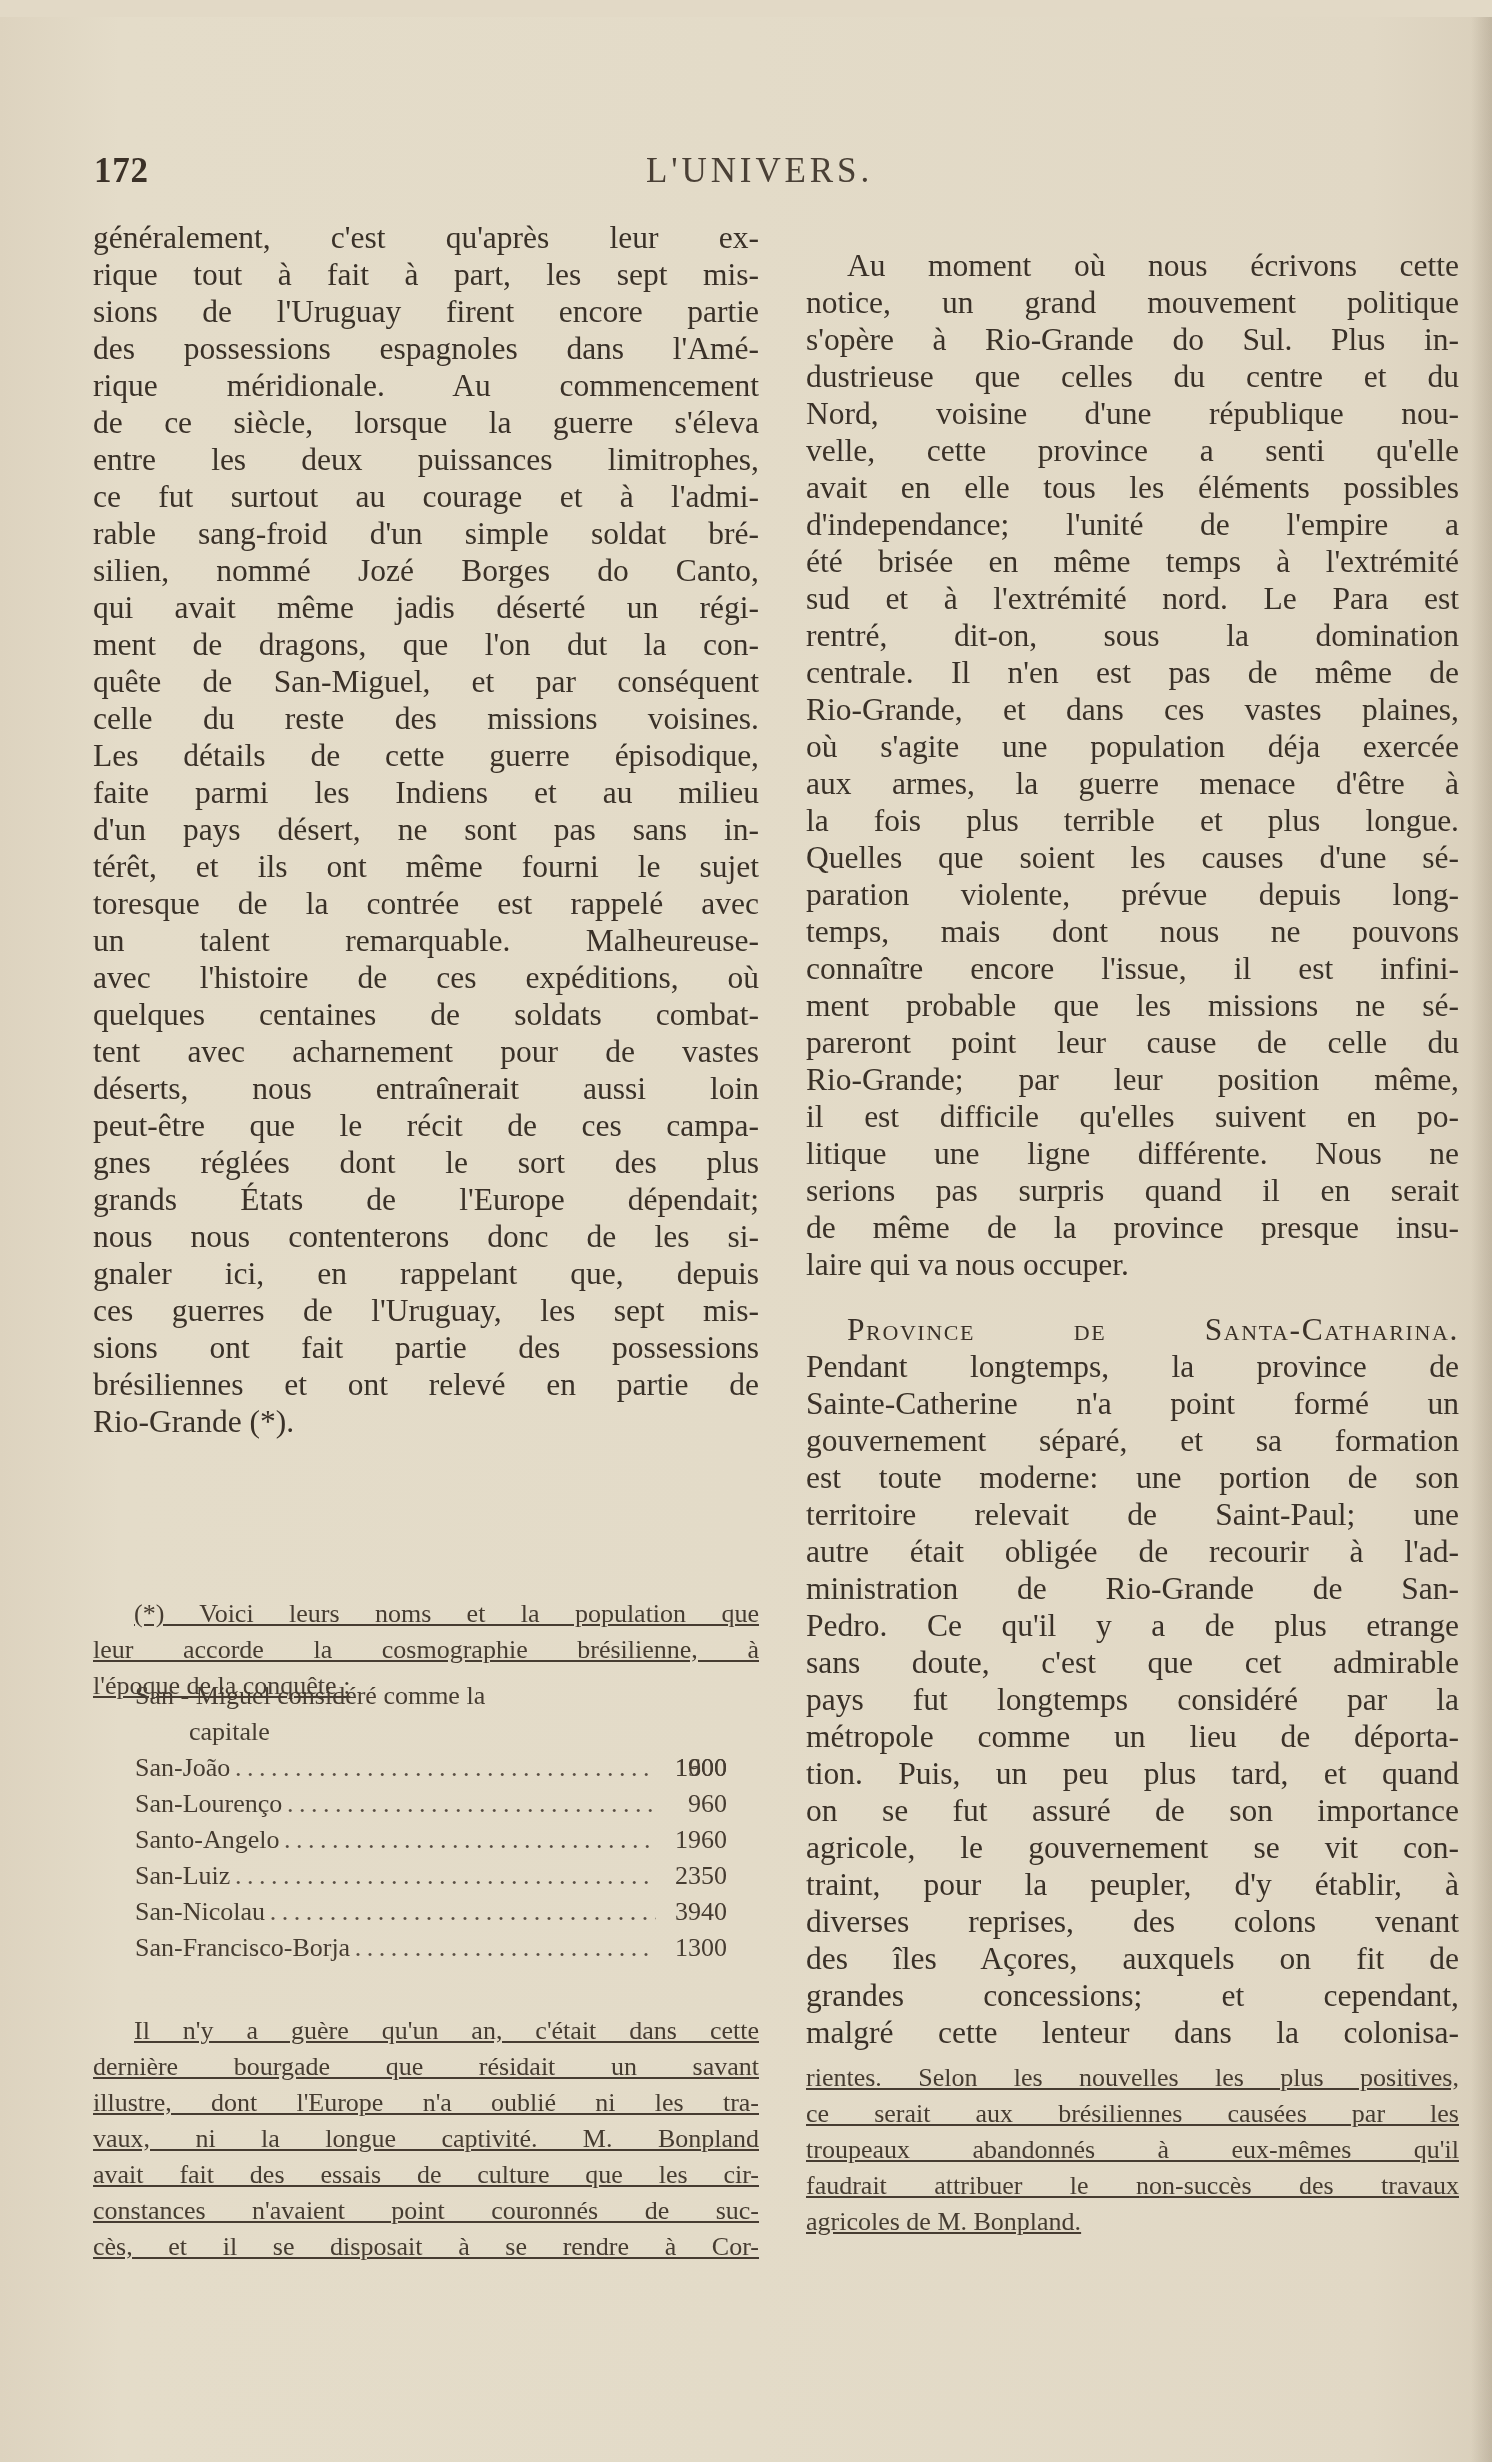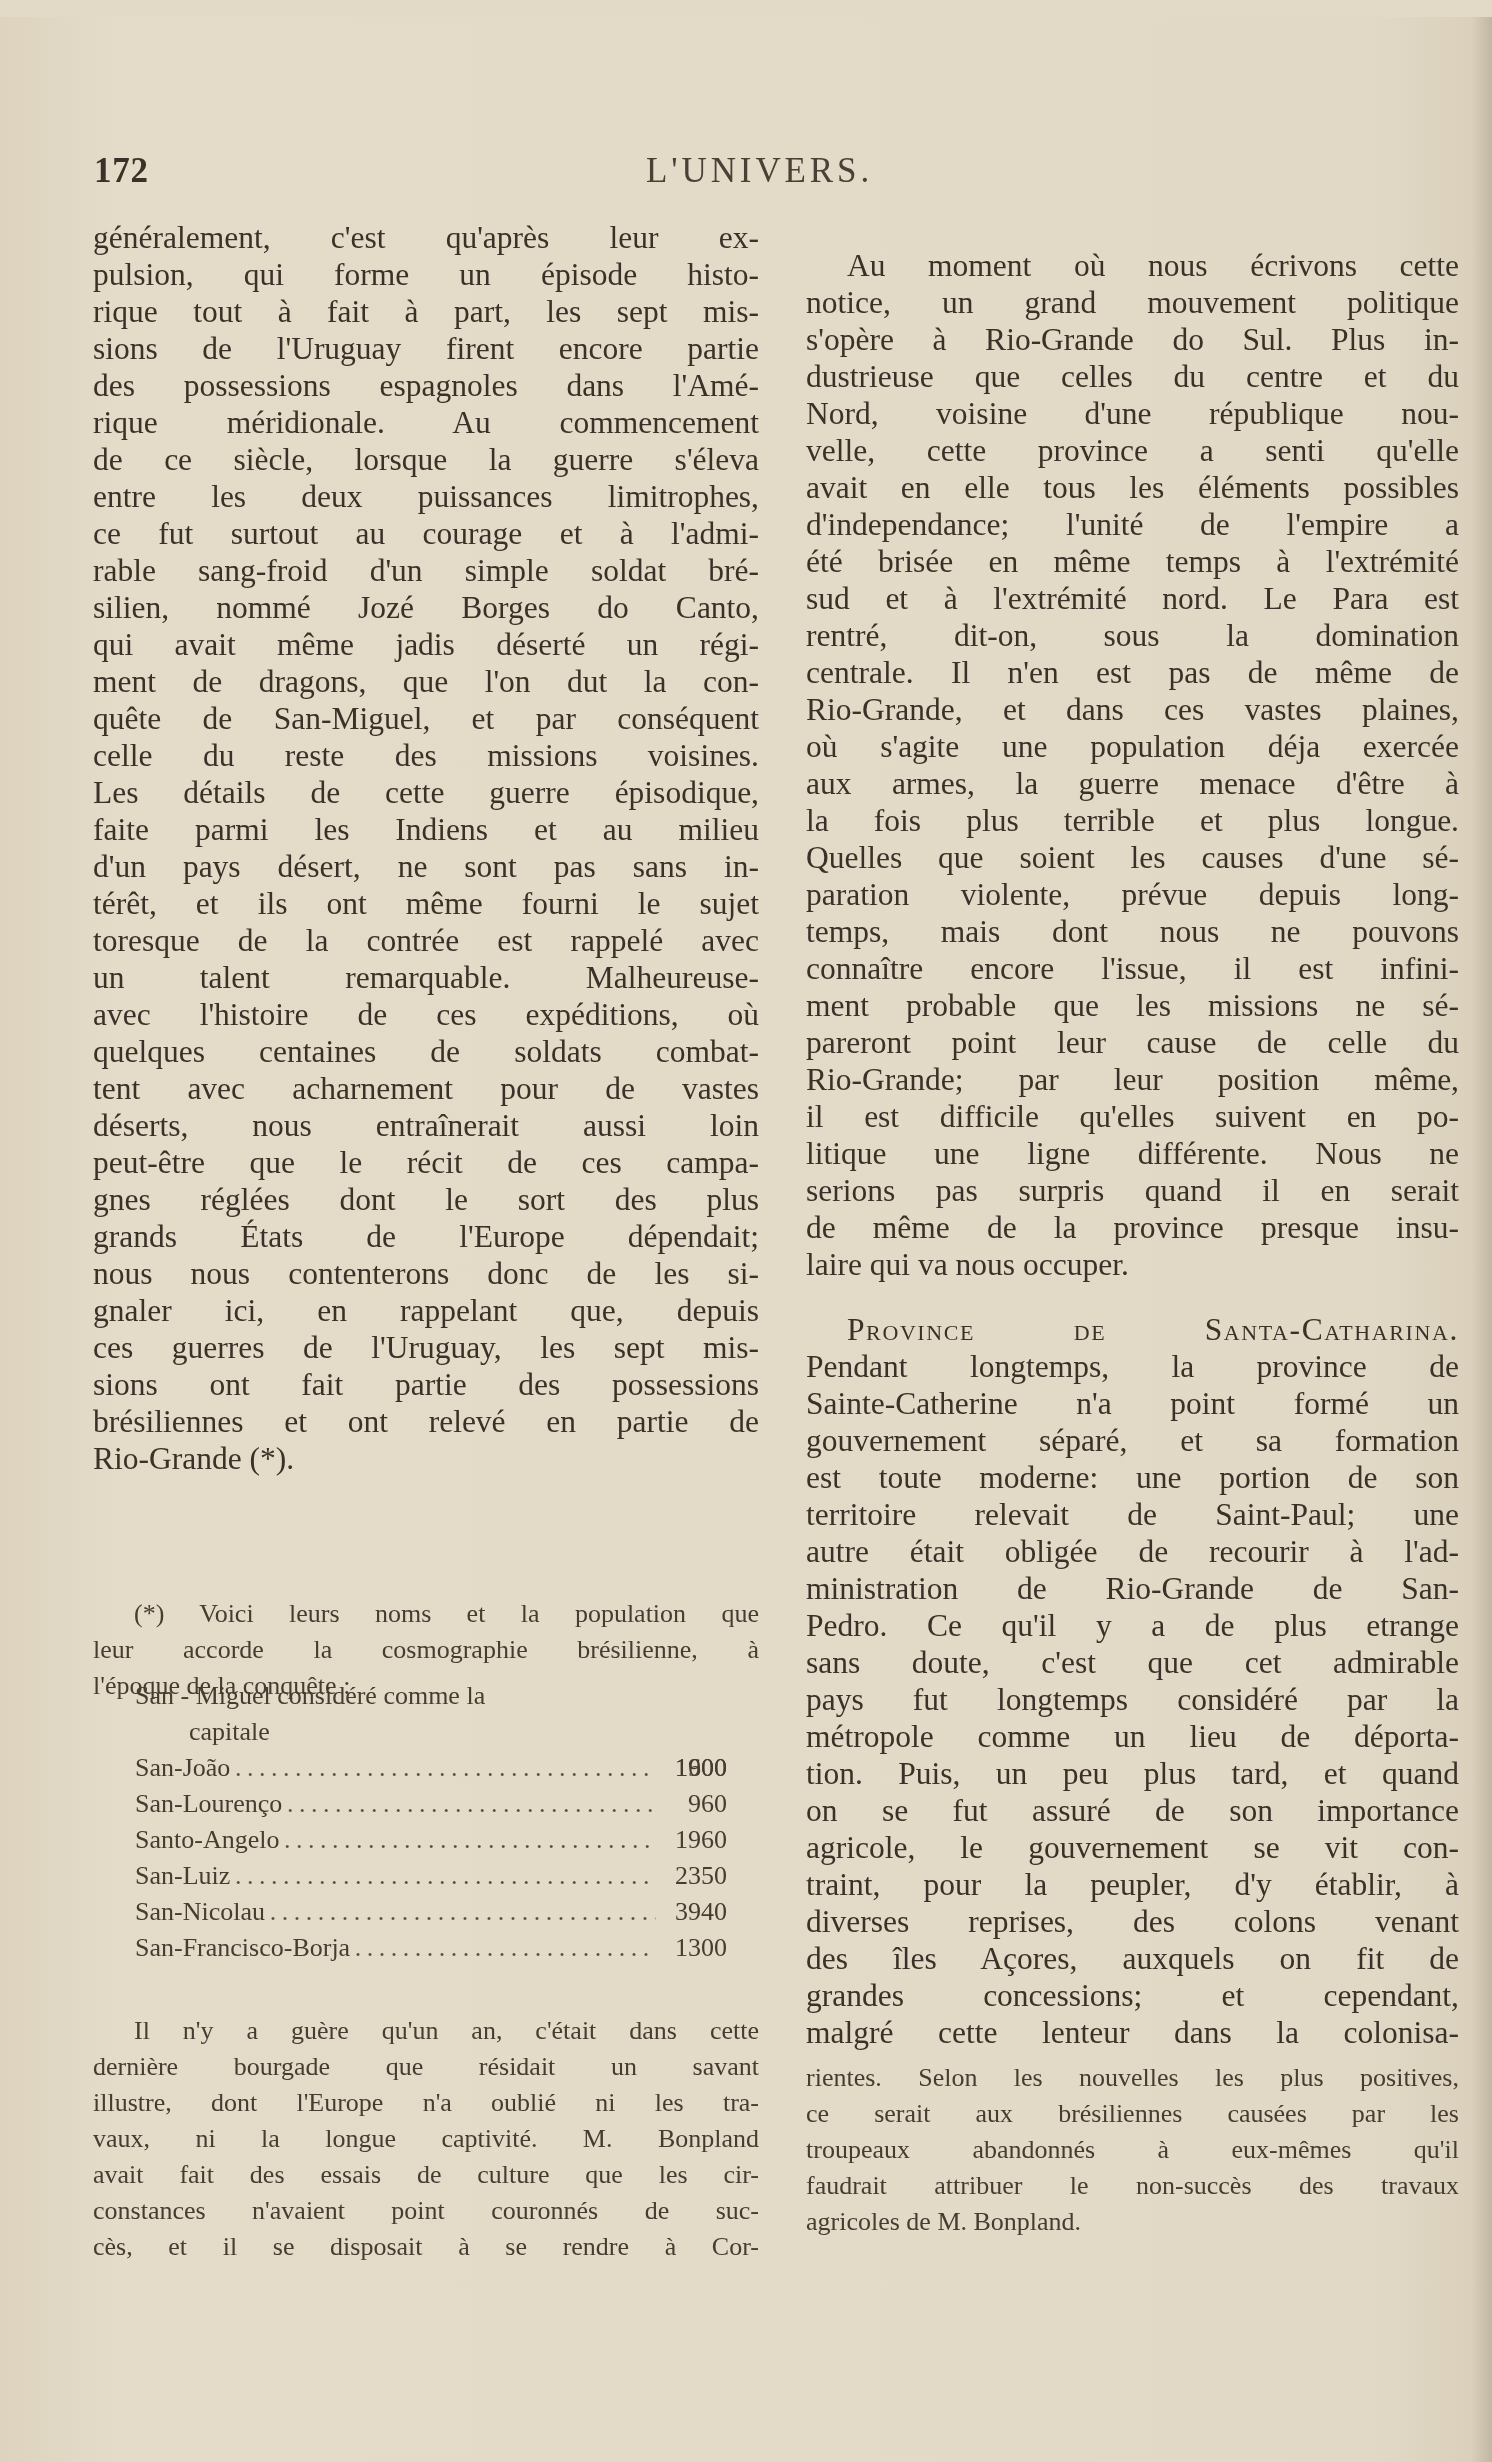--- a/index.html
+++ b/index.html
@@ -41,20 +41,21 @@
     white-space: nowrap;
     text-align: justify;
     text-align-last: justify;
   }
   .line.last { text-align-last: left; }
   .line.indent { padding-left: 41px; margin-top: 28px; }
   .fn {
     position: absolute;
     font-size: 26px;
     color: #463c31;
+    text-decoration: underline;
   }
   .fn .line { height: 36px; line-height: 36px; }
   .fn-left { left: 93px; width: 666px; top: 1551px; }
   .fn-left-2 { left: 93px; width: 666px; top: 1968px; }
   .fn-right { left: 806px; width: 653px; top: 2043px; }
   .table { position: absolute; left: 135px; width: 592px; top: 1661px; font-size: 26px; color: #463c31; }
   .trow { display: flex; height: 36px; line-height: 36px; white-space: nowrap; }
   .trow .name { flex: 0 0 auto; }
   .trow .dots { flex: 1 1 auto; overflow: hidden; letter-spacing: 5.5px; padding: 0 4.7px; color: #5a4f44; }
   .trow .val { flex: 0 0 auto; text-align: right; min-width: 71px; }
@@ -66,21 +67,20 @@
 <body>
 
 <div class="page">
   <div class="right-shadow"></div>
 
   <div class="folio">172</div>
   <div class="running-head">L'UNIVERS.</div>
 
   <div class="col col-left">
     <span class="line">généralement, c'est qu'après leur ex-</span>
-    <span class="line">pulsion, qui forme un épisode histo-</span>
     <span class="line">rique tout à fait à part, les sept mis-</span>
     <span class="line">sions de l'Uruguay firent encore partie</span>
     <span class="line">des possessions espagnoles dans l'Amé-</span>
     <span class="line">rique méridionale. Au commencement</span>
     <span class="line">de ce siècle, lorsque la guerre s'éleva</span>
     <span class="line">entre les deux puissances limitrophes,</span>
     <span class="line">ce fut surtout au courage et à l'admi-</span>
     <span class="line">rable sang-froid d'un simple soldat bré-</span>
     <span class="line">silien, nommé Jozé Borges do Canto,</span>
     <span class="line">qui avait même jadis déserté un régi-</span>

